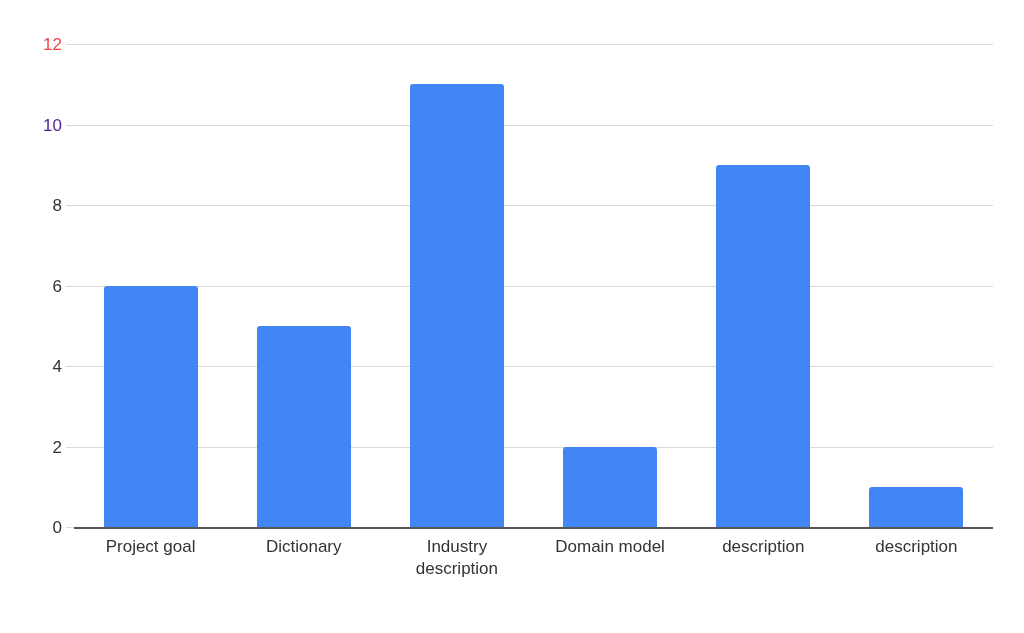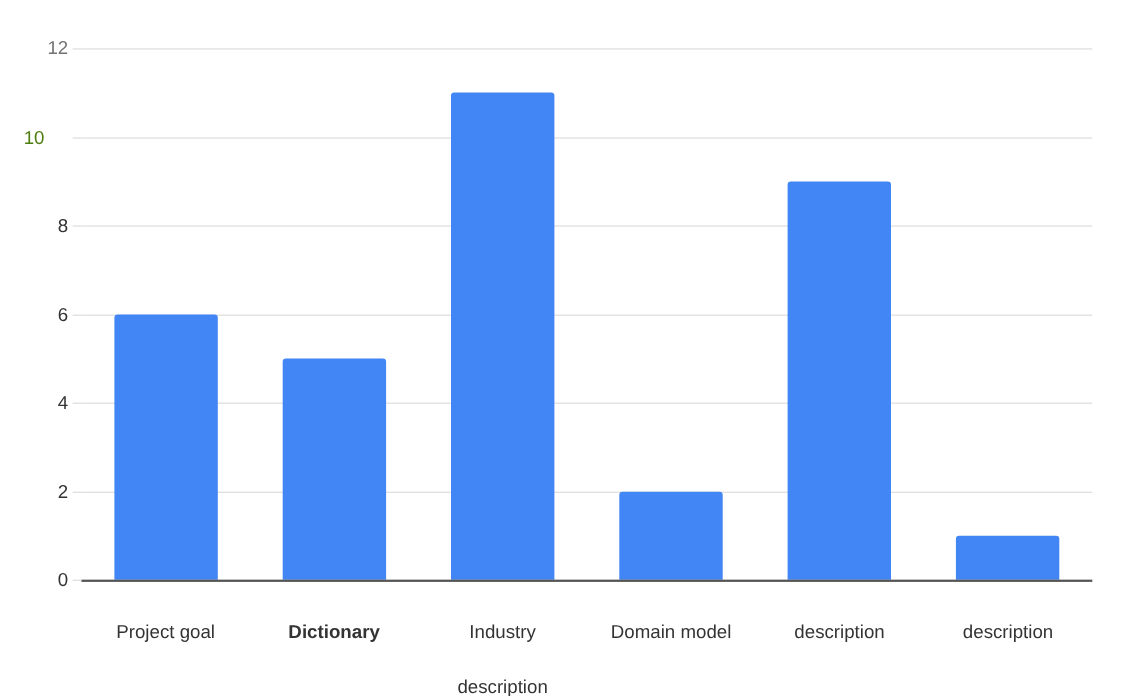--- a/index.html
+++ b/index.html
@@ -118,21 +118,20 @@
   .x-tick-label {
     position: absolute;
     top: 0;
     text-align: center;
     font-size: 17px;
     line-height: 22px;
     color: #333333;
   }
   .x-tick-label span {
     display: block;
-    margin-top: 28px;
   }
 </style>
 </head>
 <body style="background: rgb(255, 255, 255);">
 
 <div id="chart-root" style="background: rgb(255, 255, 255);">
 
   <div id="plot-area">
       <div class="gridline" style="top: 483px; background: rgb(217, 217, 217);"></div>
       <div class="gridline" style="top: 402.5px; background: rgb(217, 217, 217);"></div>
@@ -142,22 +141,22 @@
       <div class="gridline" style="top: 80.5px; background: rgb(217, 217, 217);"></div>
       <div class="gridline" style="top: 0px; background: rgb(217, 217, 217);"></div>
     </div>
 
   <div id="y-axis-labels">
       <div class="y-tick-label" style="top: 527px; color: rgb(51, 51, 51);">0</div>
       <div class="y-tick-label" style="top: 446.5px; color: rgb(51, 51, 51);">2</div>
       <div class="y-tick-label" style="top: 366px; color: rgb(51, 51, 51);">4</div>
       <div class="y-tick-label" style="top: 285.5px; color: rgb(51, 51, 51);">6</div>
       <div class="y-tick-label" style="top: 205px; color: rgb(51, 51, 51);">8</div>
-      <div class="y-tick-label" style="top: 124.5px; color: #4d7c0f; text-align: center;">10</div>
-      <div class="y-tick-label" style="top: 44px; color: #737373;">12</div>
+      <div class="y-tick-label" style="top: 124.5px; color: #4c1d95;">10</div>
+      <div class="y-tick-label" style="top: 44px; color: #ef4444;">12</div>
     </div>
 
   <div id="bars-layer">
       <div class="bar-slot" style="left: 0px; width: 153.167px;">
         <div class="bar" title="Project goal: 6" style="height: 241.5px; background: rgb(66, 133, 244);"></div>
       </div>
       <div class="bar-slot" style="left: 153.167px; width: 153.167px;">
         <div class="bar" title="Dictionary: 5" style="height: 201.25px; background: rgb(66, 133, 244);"></div>
       </div>
       <div class="bar-slot" style="left: 306.333px; width: 153.167px;">
@@ -173,21 +172,21 @@
         <div class="bar" title="Industry specification description: 1" style="height: 40.25px; background: rgb(66, 133, 244);"></div>
       </div>
     </div>
 
   <div id="axis-baseline" style="background: rgb(85, 85, 85);"></div>
 
   <div id="x-axis-labels">
       <div class="x-tick-label" style="left: 0px; width: 153.167px; color: rgb(51, 51, 51);">
         <span>Project goal</span>
       </div>
-      <div class="x-tick-label" style="left: 153.167px; width: 153.167px; color: rgb(51, 51, 51); font-weight: bold;">
+      <div class="x-tick-label" style="left: 153.167px; width: 153.167px; color: rgb(51, 51, 51);">
         <span>Dictionary</span>
       </div>
       <div class="x-tick-label" style="left: 306.333px; width: 153.167px; color: rgb(51, 51, 51);">
         <span>Industry</span>
         <span>description</span>
       </div>
       <div class="x-tick-label" style="left: 459.5px; width: 153.167px; color: rgb(51, 51, 51);">
         <span>Domain model</span>
       </div>
       <div class="x-tick-label" style="left: 612.667px; width: 153.167px; color: rgb(51, 51, 51);">

